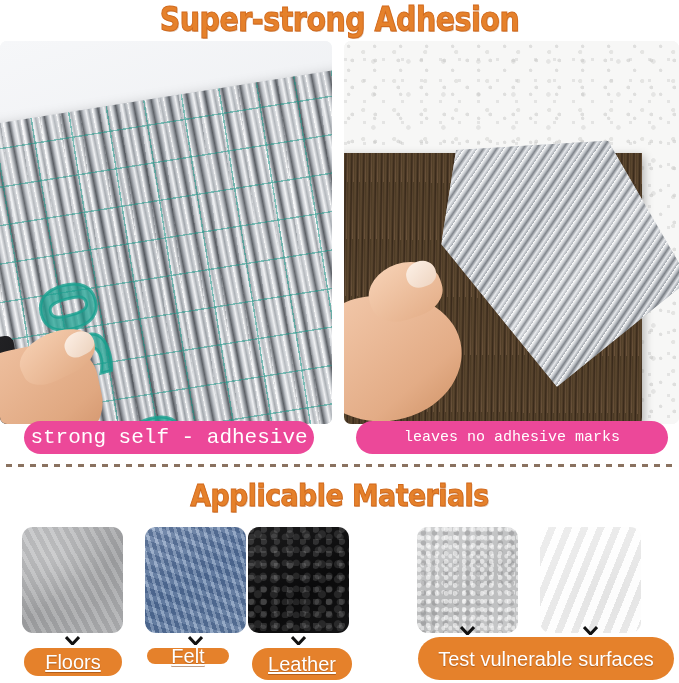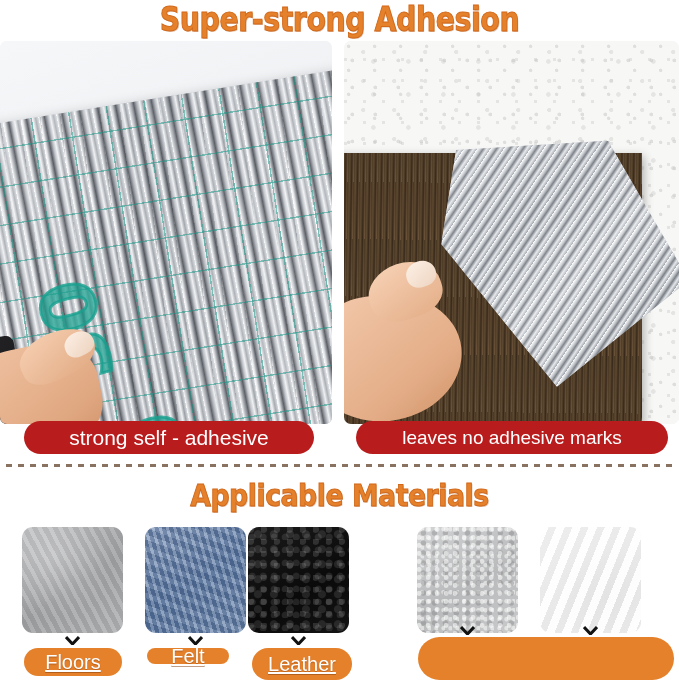--- a/index.html
+++ b/index.html
@@ -159,30 +159,30 @@
   .hand-r .nail{
     position:absolute;left:96px;top:-8px;width:30px;height:26px;
     background:linear-gradient(150deg,#fdf1e7,#eed4c0);
     border-radius:55% 55% 48% 48%;
     transform:rotate(-18deg);
   }
 
   
   .pill{
     position:absolute;
-    background:#b91c1c;
+    background:#ec4899;
     color:#ffffff;
     border-radius:999px;
     text-align:center;
-    font-family:Liberation Sans, sans-serif;
+    font-family:Liberation Mono, monospace;
     display:flex;align-items:center;justify-content:center;
     white-space:nowrap;
   }
   #pill-left{left:24px;top:421px;width:290px;height:33px;font-size:21px;}
-  #pill-right{left:356px;top:421px;width:312px;height:33px;font-size:19px;}
+  #pill-right{left:356px;top:421px;width:312px;height:33px;font-size:15px;}
 
   .pill-sm{
     position:absolute;
     background:#e5812b;color:#fff;
     border-radius:999px;
     display:flex;align-items:center;justify-content:center;
     font-size:20px;
     font-family:"Liberation Sans",sans-serif;
     text-shadow:0 1px 1px rgba(130,60,10,.5);
     white-space:nowrap;
@@ -334,13 +334,14 @@
   <svg width="15" height="9" viewBox="0 0 15 9">
       <path d="M1 1 L7.5 8 L14 1" stroke="#111" stroke-width="3" fill="none"></path>
     </svg>
 </div>
 
 <div class="pill-sm" id="pill-floors">Floors</div>
 <div class="pill-sm" id="pill-felt">Felt</div>
 <div class="pill-sm" id="pill-leather">Leather</div>
 
 <div id="pill-test">
+  <span>Test vulnerable surfaces</span>
 </div>
 
 </body></html>

